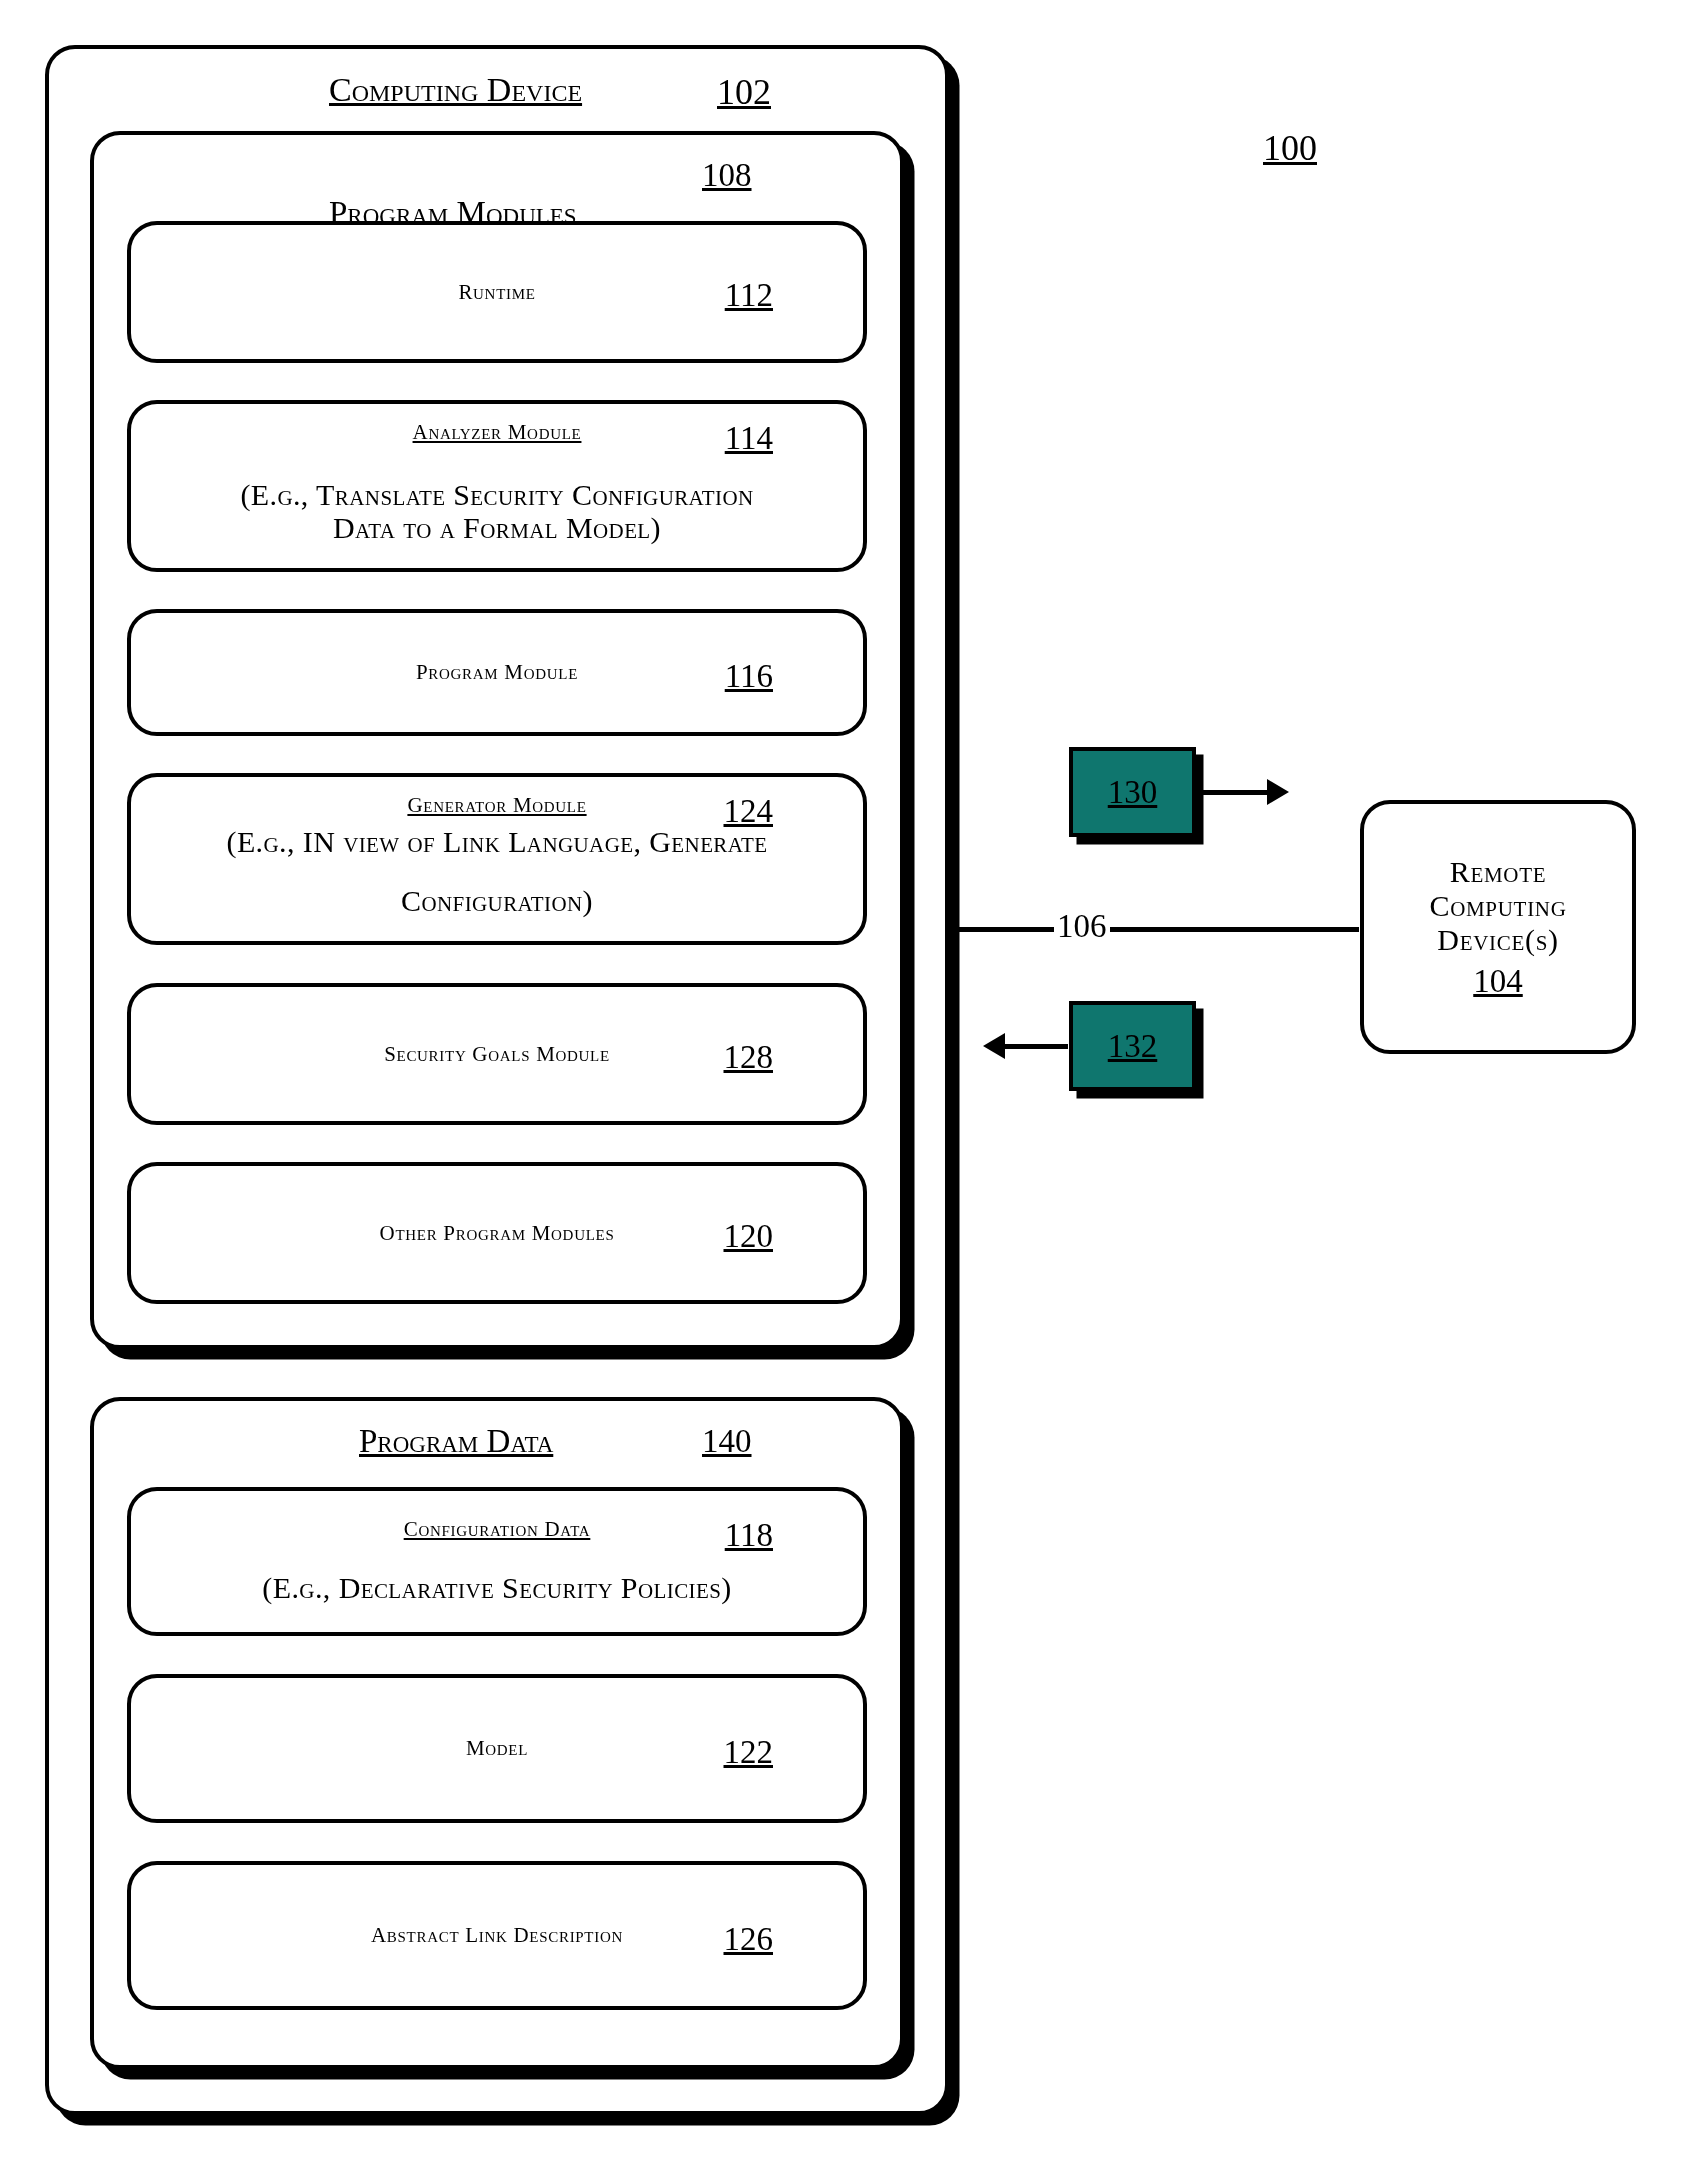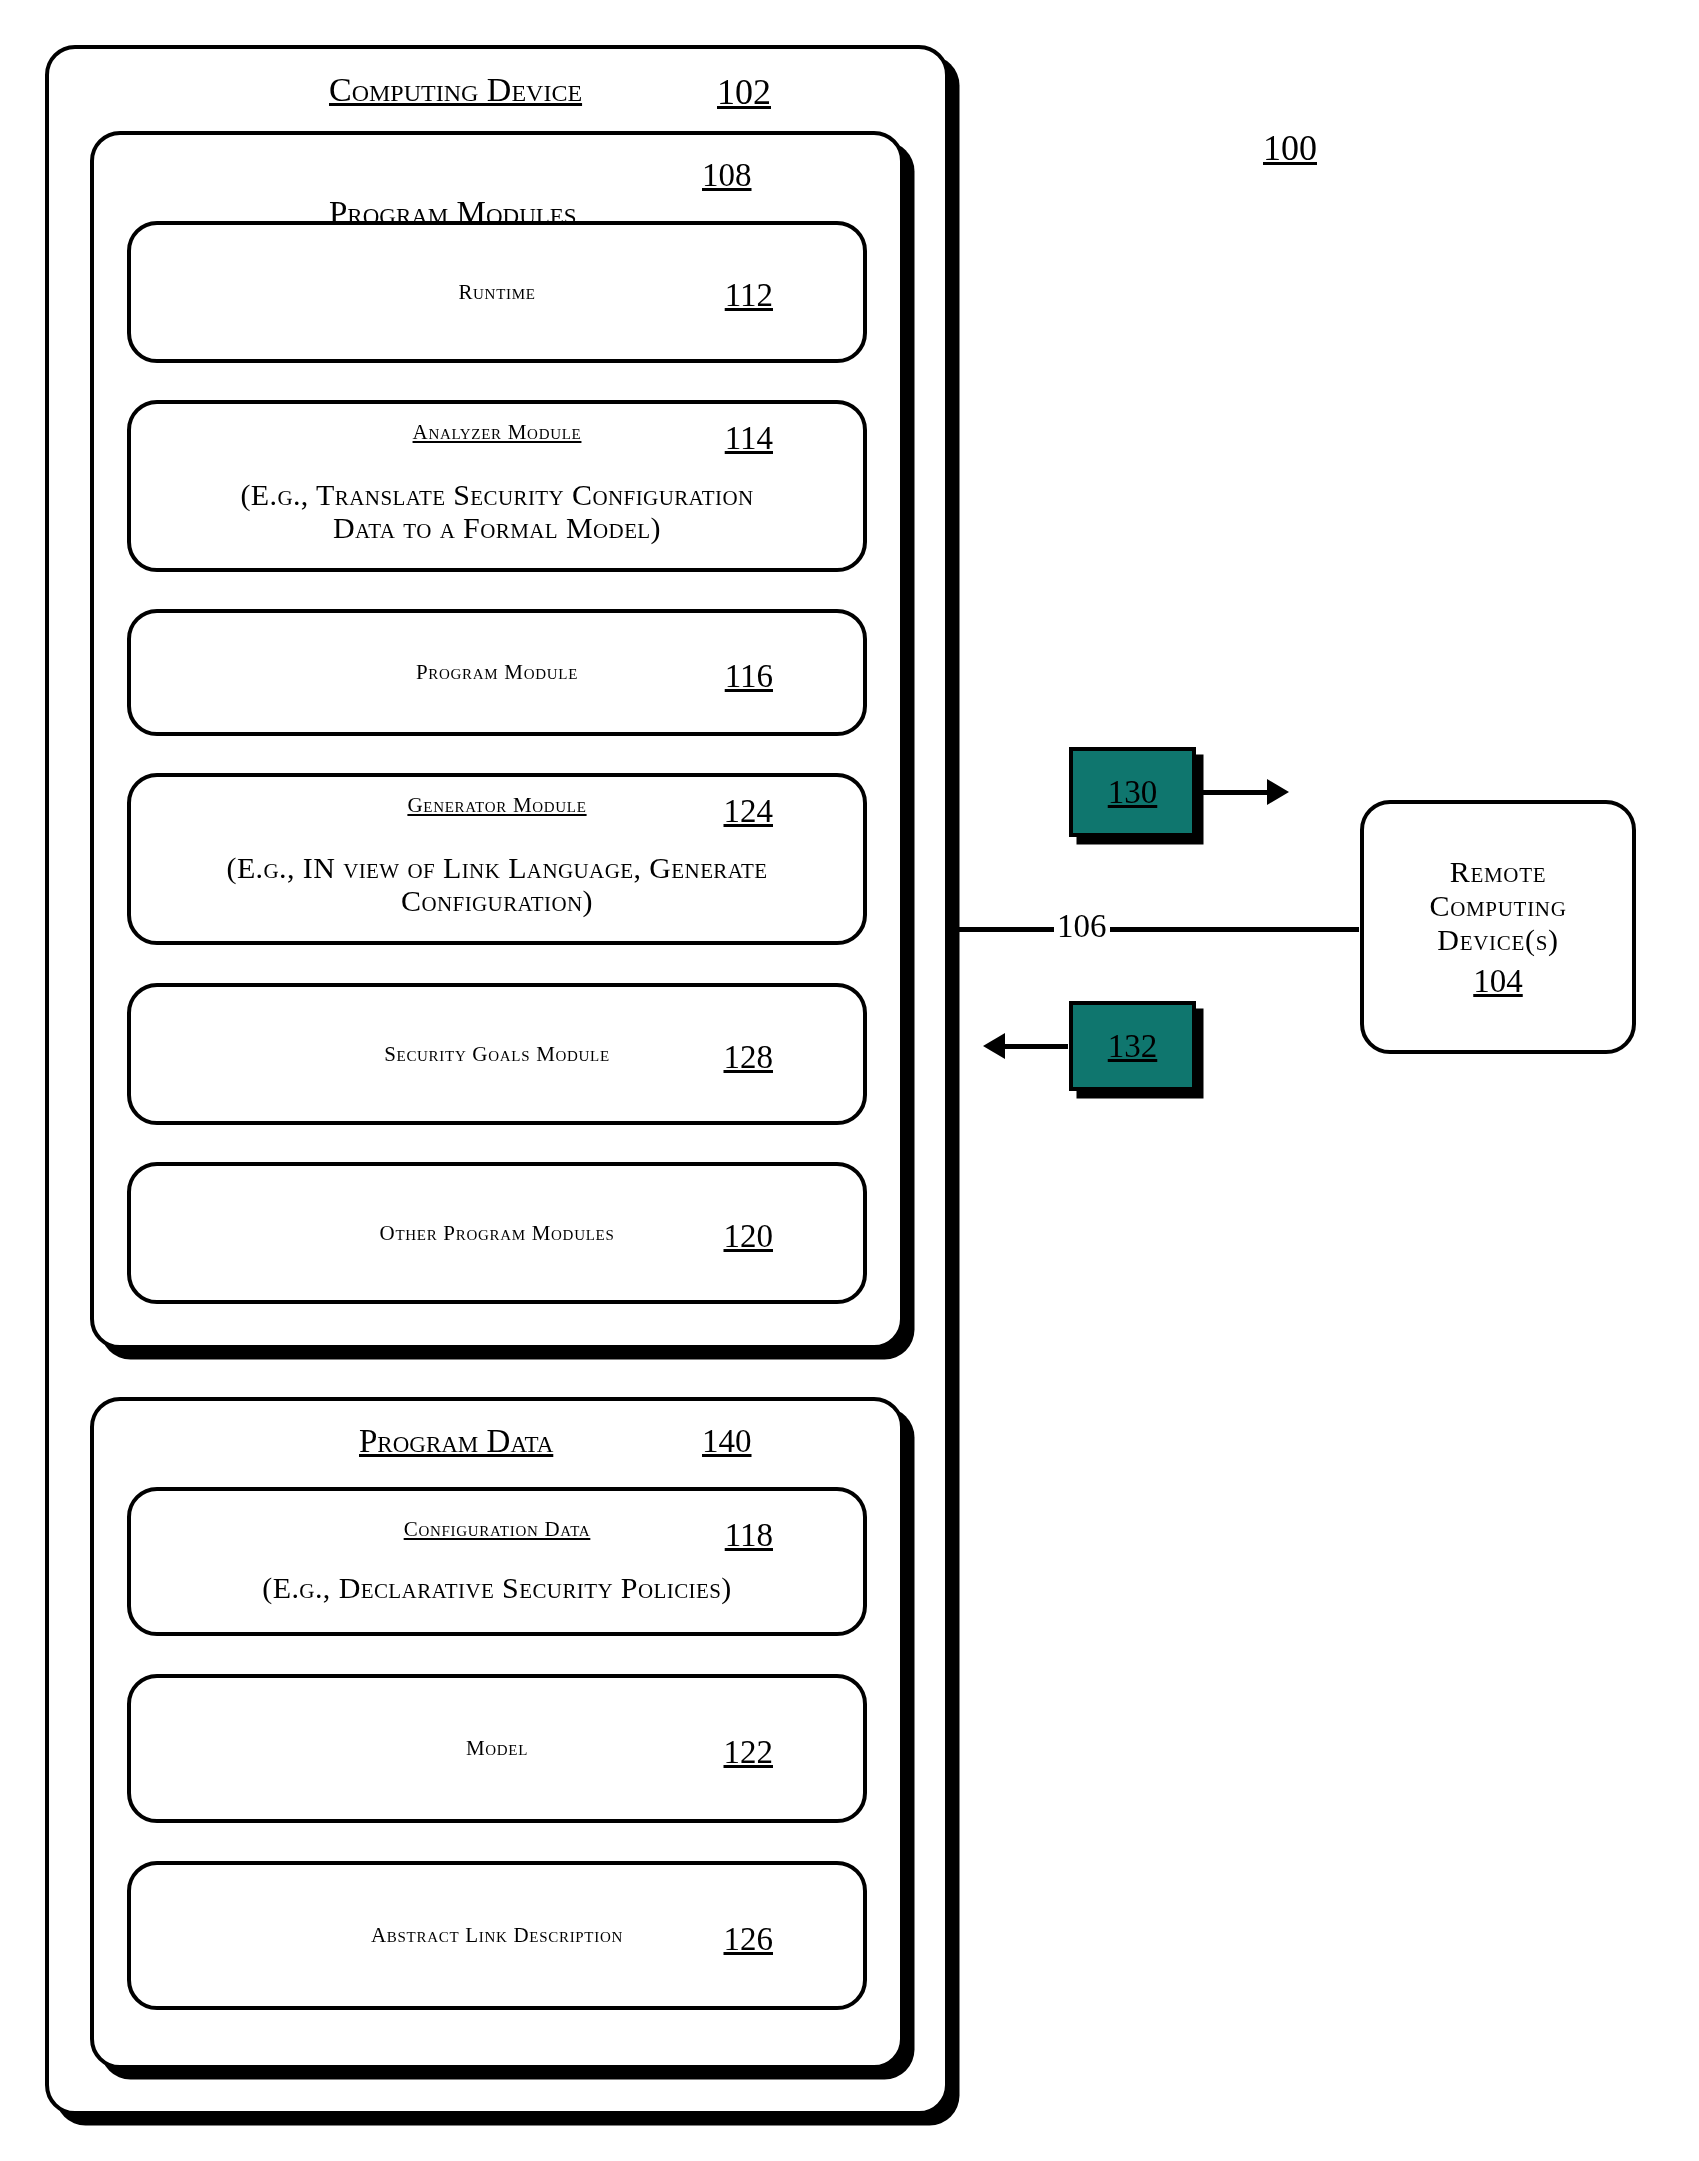--- a/index.html
+++ b/index.html
@@ -141,21 +141,21 @@
   <div class="inner-box centered" style="left:97px; top:579px; width:740px; height:127px;">
     <span class="module-title">Program Module</span>
     <span class="num-inline" style="right:90px; top:45px;">116</span>
   </div>
 
   <div class="inner-box" style="left:97px; top:743px; width:740px; height:172px;">
     <div style="position:absolute; left:0; right:0; top:16.4px; text-align:center;">
       <span class="module-title underline">Generator Module</span>
     </div>
     <span class="num-inline" style="right:90px; top:16.4px;">124</span>
-    <div class="module-sub" style="position:absolute; left:0; right:0; top:72px;">(E.g., IN view of Link Language, Generate</div>
+    <div class="module-sub" style="position:absolute; left:0; right:0; top:46px;">(E.g., IN view of Link Language, Generate</div>
     <div class="module-sub" style="position:absolute; left:0; right:0; top:105px;">Configuration)</div>
   </div>
 
   <div class="inner-box centered" style="left:97px; top:953px; width:740px; height:142px;">
     <span class="module-title">Security Goals Module</span>
     <span class="num-inline" style="right:90px; top:52px;">128</span>
   </div>
 
   <div class="inner-box centered" style="left:97px; top:1132px; width:740px; height:142px;">
     <span class="module-title">Other Program Modules</span>

